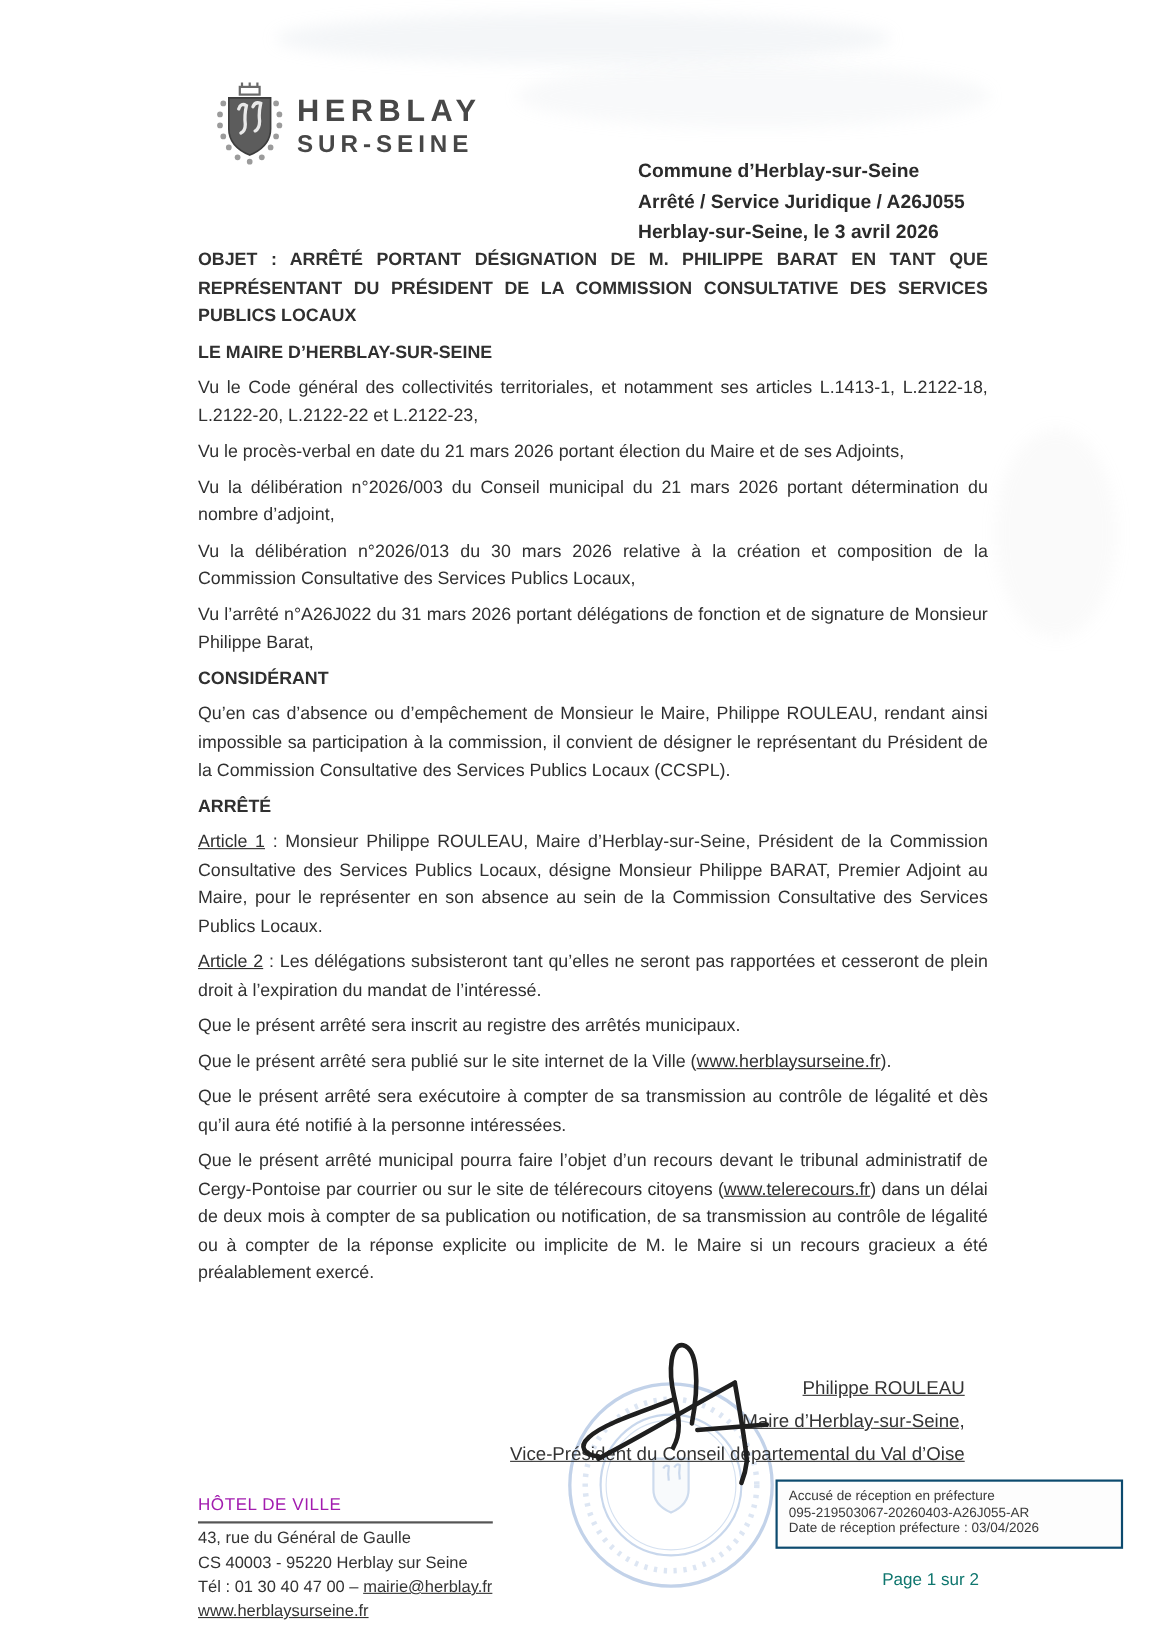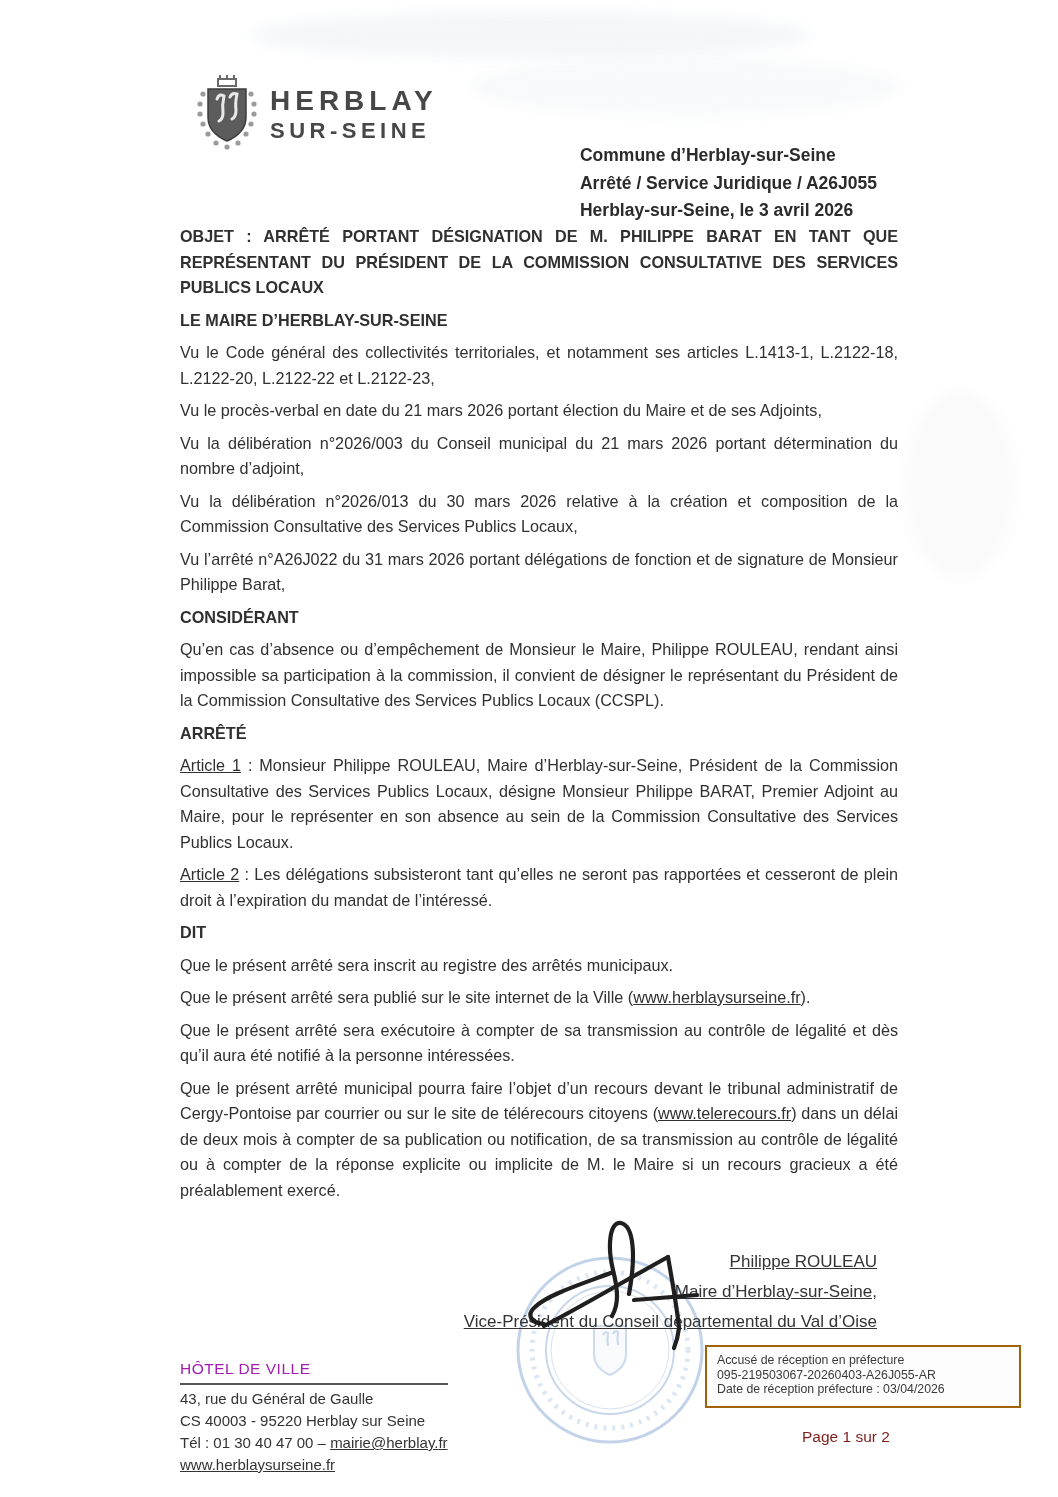--- a/index.html
+++ b/index.html
@@ -48,25 +48,25 @@
     position:absolute;left:180px;top:1358px;z-index:3;
     font-size:15px;line-height:22px;color:#333;
   }
   .footer .org{
     font-size:15.5px;letter-spacing:0.5px;color:#a21caf;
     width:268px;border-bottom:2px solid #555;padding-bottom:3px;margin-bottom:3px;
   }
 
   .reception-box{
     position:absolute;left:705px;top:1345px;width:316px;z-index:4;box-sizing:border-box;
-    background:#fdfdfd;border:2px solid #a16207;padding:6px 8px 9px 10px;
+    background:#fdfdfd;border:2px solid #0c4a6e;padding:6px 8px 9px 10px;
     font-size:12.3px;line-height:14.5px;color:#3a3a3a;
   }
 
-  .page-num{position:absolute;left:802px;top:1428px;z-index:3;font-size:15.5px;color:#7f1d1d;}
+  .page-num{position:absolute;left:802px;top:1428px;z-index:3;font-size:15.5px;color:#0f766e;}
 </style>
 </head>
 <body>
 
 <div class="page">
 
   <div class="smudge s1"></div>
   <div class="smudge s2"></div>
   <div class="smudge s3"></div>
 
@@ -124,21 +124,20 @@
 
     <p class="heading">CONSIDÉRANT</p>
     <p>Qu’en cas d’absence ou d’empêchement de Monsieur le Maire, Philippe ROULEAU, rendant ainsi impossible sa participation à la commission, il convient de désigner le représentant du Président de la Commission Consultative des Services Publics Locaux (CCSPL).</p>
 
     <p class="heading">ARRÊTÉ</p>
 
     <p><span class="u">Article 1</span><span> : </span><span>Monsieur Philippe ROULEAU, Maire d’Herblay-sur-Seine, Président de la Commission Consultative des Services Publics Locaux, désigne Monsieur Philippe BARAT, Premier Adjoint au Maire, pour le représenter en son absence au sein de la Commission Consultative des Services Publics Locaux.</span></p>
 
     <p><span class="u">Article 2</span><span> : </span><span>Les délégations subsisteront tant qu’elles ne seront pas rapportées et cesseront de plein droit à l’expiration du mandat de l’intéressé.</span></p>
 
-    <p class="heading">DIT</p>
 
     <p>Que le présent arrêté sera inscrit au registre des arrêtés municipaux.</p>
 
     <p><span>Que le présent arrêté sera publié sur le site internet de la Ville (</span><span class="u">www.herblaysurseine.fr</span><span>).</span></p>
 
     <p>Que le présent arrêté sera exécutoire à compter de sa transmission au contrôle de légalité et dès qu’il aura été notifié à la personne intéressées.</p>
 
     <p><span>Que le présent arrêté municipal pourra faire l’objet d’un recours devant le tribunal administratif de Cergy-Pontoise par courrier ou sur le site de télérecours citoyens (</span><span class="u">www.telerecours.fr</span><span>) dans un délai de deux mois à compter de sa publication ou notification, de sa transmission au contrôle de légalité ou à compter de la réponse explicite ou implicite de M. le Maire si un recours gracieux a été préalablement exercé.</span></p>
   </div>
 

